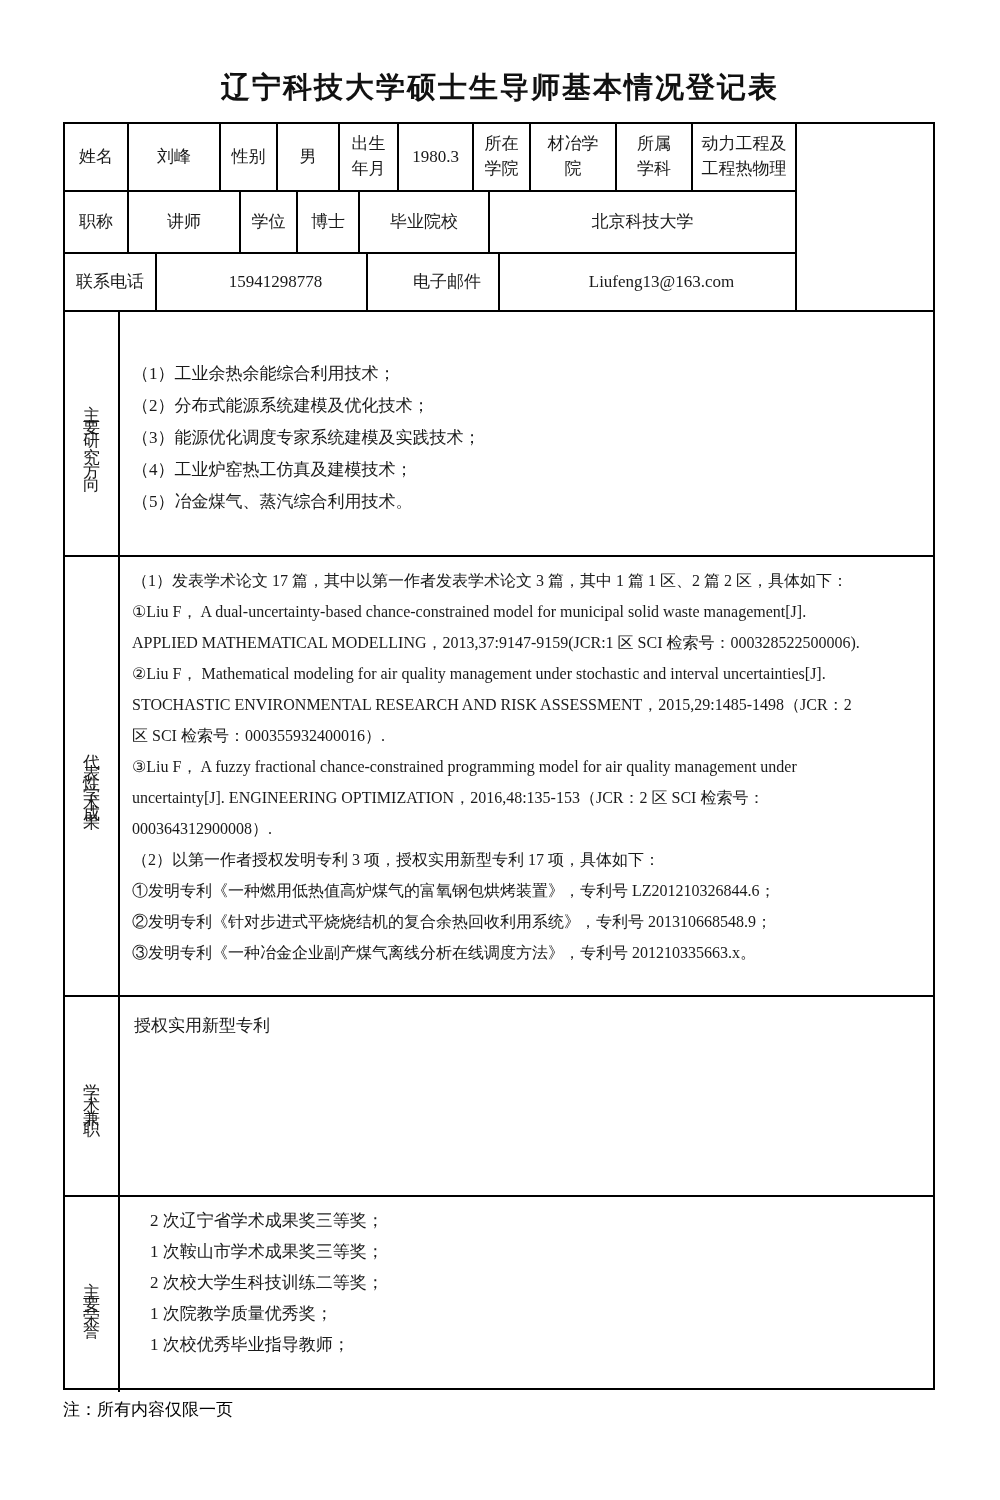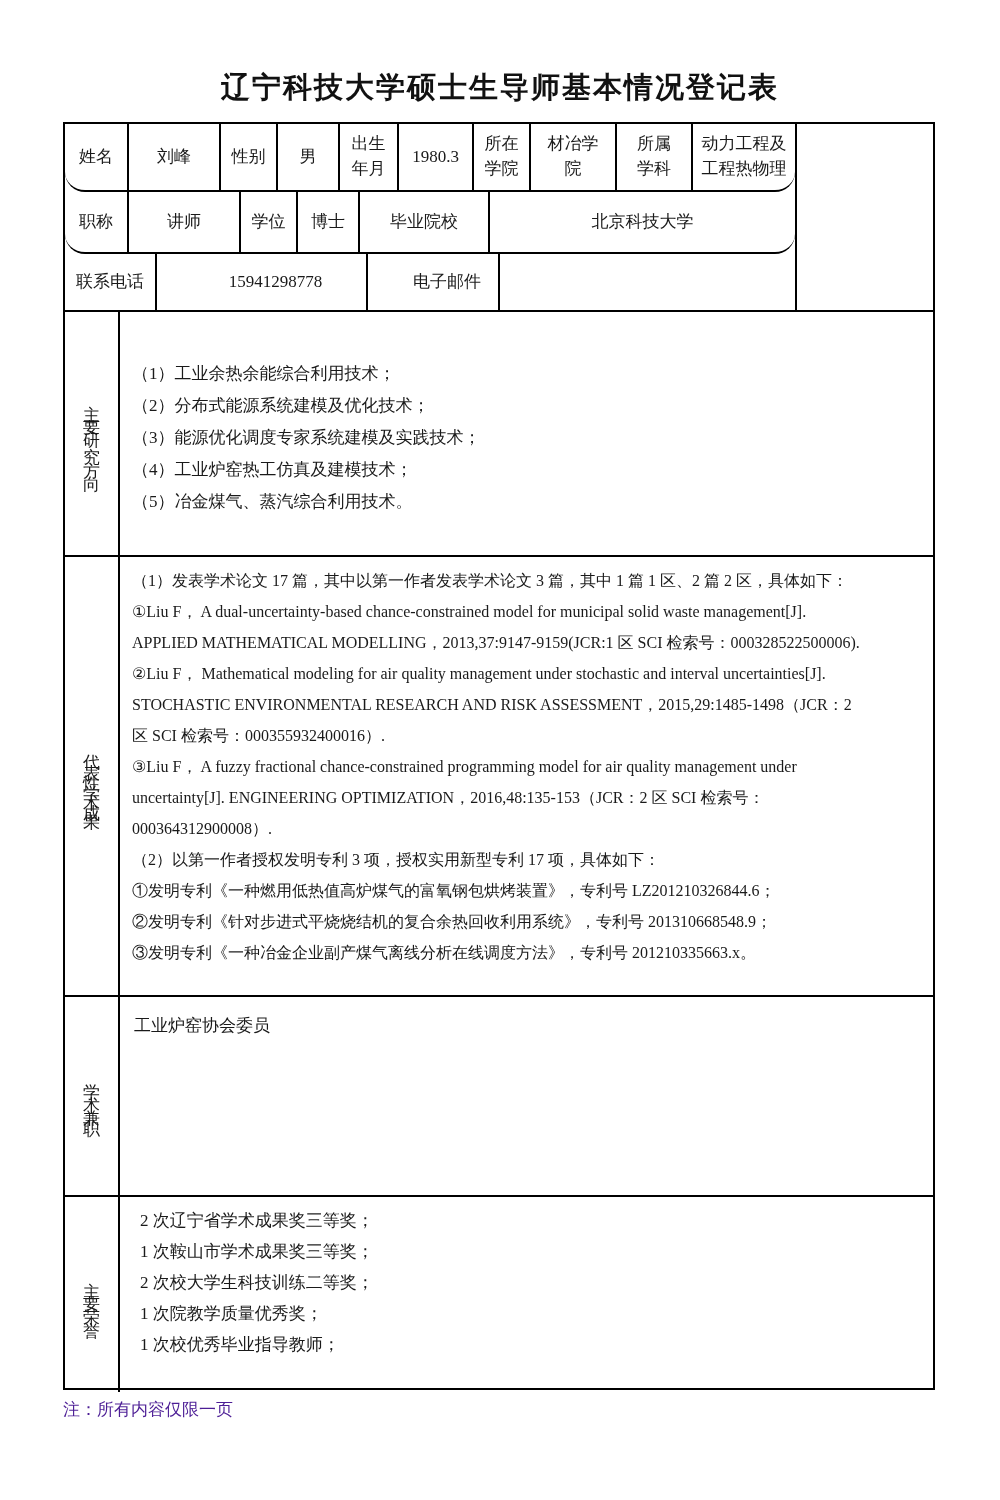--- a/index.html
+++ b/index.html
@@ -31,21 +31,21 @@
     left: 63px;
     top: 122px;
     width: 872px;
     height: 1268px;
     border: 2.5px solid #000;
     background: #fff;
   }
   
   .hdr { display: flex; border-bottom: 2px solid #000; height: 188px; }
   .hdr-left { width: 732px; border-right: 2px solid #000; display: flex; flex-direction: column; }
-  .hrow { display: flex; border-radius: 20px; }
+  .hrow { display: flex; }
   .hrow.r1 { height: 68px; border-bottom: 2px solid #000; }
   .hrow.r2 { height: 62px; border-bottom: 2px solid #000; }
   .hrow.r3 { flex: 1; gap: 28px; }
   .cell {
     border-right: 2px solid #000;
     display: flex;
     align-items: center;
     justify-content: center;
     text-align: center;
     font-size: 17px;
@@ -82,27 +82,27 @@
   .ls10 { letter-spacing: 10px; }
   .ls13 { letter-spacing: 13px; }
   .sec-content { flex: 1; overflow: hidden; }
   .sec-research  { height: 245px; }
   .sec-achieve   { height: 440px; }
   .sec-parttime  { height: 200px; }
   .sec-honors    { height: 195px; }
   .sec-research .sec-content { padding: 46px 10px 0 12px; font-size: 17px; line-height: 32px; }
   .sec-achieve  .sec-content { padding: 8px 8px 0 12px;  font-size: 16px; line-height: 31px; }
   .sec-parttime .sec-content { padding: 14px 8px 0 14px; font-size: 17px; line-height: 30px; }
-  .sec-honors   .sec-content { padding: 8px 8px 0 20px;  font-size: 17px; line-height: 31px; }
+  .sec-honors   .sec-content { padding: 8px 8px 0 30px;  font-size: 17px; line-height: 31px; }
   .footnote {
     position: absolute;
     left: 63px;
     top: 1398px;
     font-size: 17px;
-    color: #4c1d95;
+    color: #000000;
   }
 </style>
 </head>
 <body>
 
 <div class="page">
 
   <div class="title">辽宁科技大学硕士生导师基本情况登记表</div>
 
   <div class="form-table">
@@ -134,20 +134,21 @@
           <div class="cell" style="width:57px">学位</div>
           <div class="cell" style="width:62px">博士</div>
           <div class="cell" style="width:130px">毕业院校</div>
           <div class="cell last">北京科技大学</div>
         </div>
 
         <div class="hrow r3">
           <div class="cell" style="width:92px">联系电话</div>
           <div class="cell" style="width:183px">15941298778</div>
           <div class="cell" style="width:104px">电子邮件</div>
+          <div class="cell last">Liufeng13@163.com</div>
         </div>
 
       </div>
 
     </div>
 
     <div class="sec sec-research">
       <div class="sec-label">
         <span class="vtext ls14">主要研究方向</span>
       </div>
@@ -179,21 +180,21 @@
           <div>②发明专利《针对步进式平烧烧结机的复合余热回收利用系统》，专利号 201310668548.9；</div>
           <div>③发明专利《一种冶金企业副产煤气离线分析在线调度方法》，专利号 201210335663.x。</div>
         </div>
     </div>
 
     <div class="sec sec-parttime">
       <div class="sec-label">
         <span class="vtext ls13">学术兼职</span>
       </div>
       <div class="sec-content">
-          <div>工业炉窑协会委员</div>
+          <div>授权实用新型专利</div>
         </div>
     </div>
 
     <div class="sec sec-honors last">
       <div class="sec-label">
         <span class="vtext ls13">主要荣誉</span>
       </div>
       <div class="sec-content">
           <div>2 次辽宁省学术成果奖三等奖；</div>
           <div>1 次鞍山市学术成果奖三等奖；</div>

